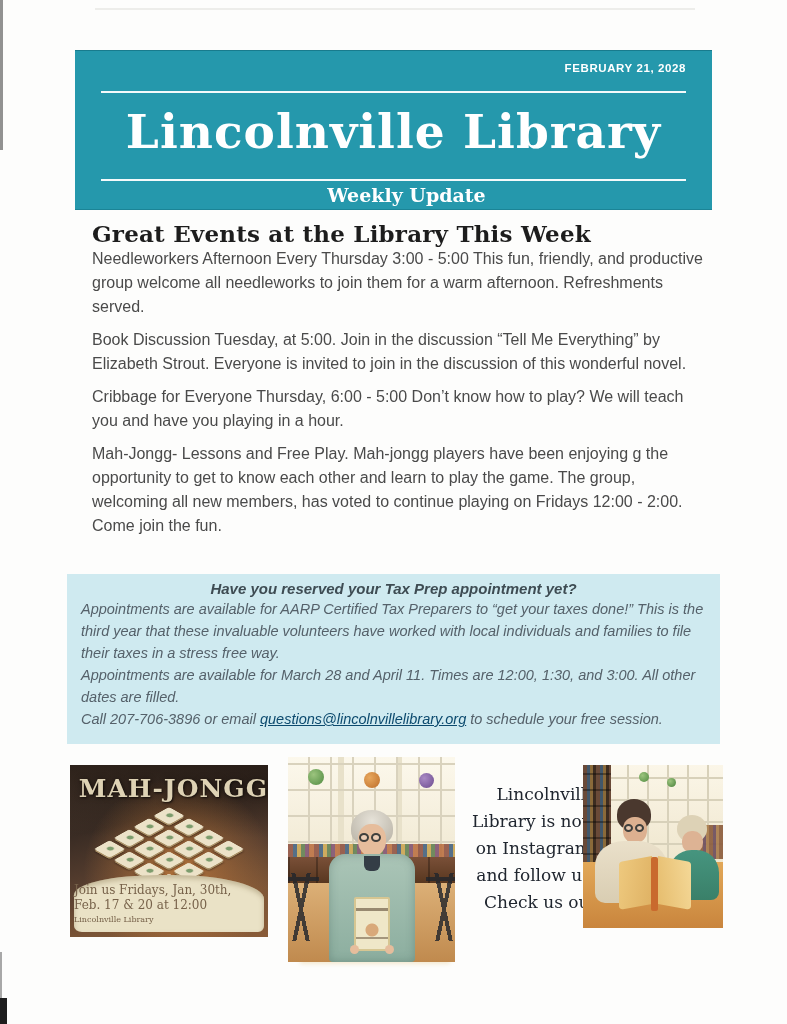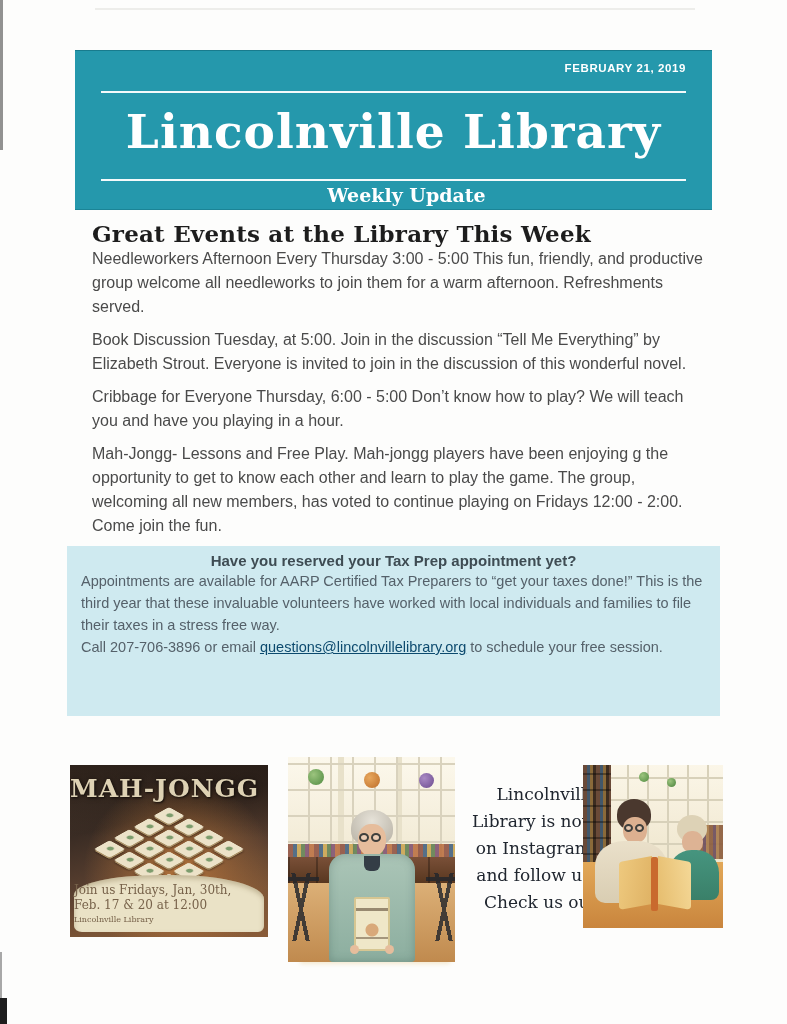--- a/index.html
+++ b/index.html
@@ -44,42 +44,42 @@
   
   .content { position:absolute; left:92px; top:220px; width:620px; }
   .content h2 {
     margin:0 0 0; font-family:"DejaVu Serif", serif; font-weight:700;
     font-size:23px; color:#1d1d1d; letter-spacing:.2px;
   }
   .content p { margin:0 0 9px; font-size:16px; line-height:24px; color:#4a4a4a; }
 
   
   .taxbox {
-    position:absolute; left:67px; top:546px; width:653px; height:170px;
-    background:#cfeaf0; box-sizing:border-box; padding:6px 14px 2px;
+    position:absolute; left:67px; top:574px; width:653px; height:170px;
+    background:#cfeaf0; box-sizing:border-box; padding:6px 14px 2px;font-style:italic;
   }
   .taxbox h3 {
     margin:0 0 1px; text-align:center; font-size:15px; font-weight:700; color:#3e4c53;
   }
   .taxbox p { margin:0; font-size:14.5px; line-height:22px; color:#55616a; }
   .taxbox a { color:#0c4a6e; text-decoration:underline; cursor:pointer; }
 
   
   .ph { position:absolute; margin:0; padding:0; overflow:hidden; }
 
   
   .poster {
     left:70px; top:765px; width:198px; height:172px;
     background:
       radial-gradient(ellipse at 55% 62%, rgba(206,130,62,.75), rgba(0,0,0,0) 62%),
       linear-gradient(180deg, rgba(26,18,14,.6), rgba(0,0,0,0) 42%),
       linear-gradient(165deg, #4a3a2e 0%, #3a2c24 32%, #5a4030 58%, #7a5436 78%, #8a5c38 100%);
   }
   .poster .ptitle {
-    position:relative; margin-top:9px; text-align:left;
+    position:relative; margin-top:9px; text-align:right;
     font-family:"DejaVu Serif", serif; font-weight:700; font-size:25px; letter-spacing:1px;
     color:#ded2b4; text-shadow:1px 1px 2px #17100c, 0 0 6px rgba(0,0,0,.45);
   }
   .tiles {
     position:absolute; left:50%; top:84px;
     transform:translate(-50%,-50%) rotateX(56deg) rotateZ(45deg);
     display:grid; grid-template-columns:repeat(4,22px); gap:6px;
   }
   .tile {
     width:22px; height:22px; border-radius:3px;
@@ -209,38 +209,39 @@
 
 <div class="page">
 
   <div class="art-left-top"></div>
   <div class="art-left-mid"></div>
   <div class="art-left-bottom"></div>
   <div class="art-top-line"></div>
   <div class="art-smudge"></div>
 
   <header class="banner">
-    <span class="date">FEBRUARY 21, 2019</span>
+    <span class="date">FEBRUARY 21, 2028</span>
     <div class="rule rule1"></div>
     <h1 class="title">Lincolnville Library</h1>
     <div class="rule rule2"></div>
     <p class="subtitle">Weekly Update</p>
   </header>
 
   <section class="content">
     <h2>Great Events at the Library This Week</h2>
     <p>Needleworkers Afternoon Every Thursday 3:00 - 5:00 This fun, friendly, and productive group welcome all needleworks to join them for a warm afternoon. Refreshments served.</p>
     <p>Book Discussion Tuesday, at 5:00. Join in the discussion “Tell Me Everything” by Elizabeth Strout.  Everyone is invited to join in the discussion of this wonderful novel.</p>
     <p>Cribbage for Everyone Thursday, 6:00 - 5:00 Don’t know how to play? We will teach you and have you playing in a hour.</p>
     <p>Mah-Jongg- Lessons and Free Play. Mah-jongg players have been enjoying g the opportunity to get to know each other and learn to play the game. The group, welcoming all new members, has voted to continue playing on Fridays 12:00 - 2:00. Come join the fun.</p>
   </section>
 
   <section class="taxbox">
     <h3>Have you reserved your Tax Prep appointment yet?</h3>
     <p>Appointments are available for AARP Certified Tax Preparers to “get your taxes done!” This is the third year that these invaluable volunteers have worked with local individuals and families to file their taxes in a stress free way.</p>
+    <p>Appointments are available for March 28 and April 11. Times are 12:00, 1:30, and 3:00. All other dates are filled.</p>
     <p><span>Call 207-706-3896 or email </span><a>questions@lincolnvillelibrary.org</a><span> to schedule your free session.</span></p>
   </section>
 
   <figure class="ph poster">
     <div class="ptitle">MAH-JONGG</div>
     <div class="tiles">
       <div class="tile"></div>
         <div class="tile"></div>
         <div class="tile"></div>
         <div class="tile"></div>

